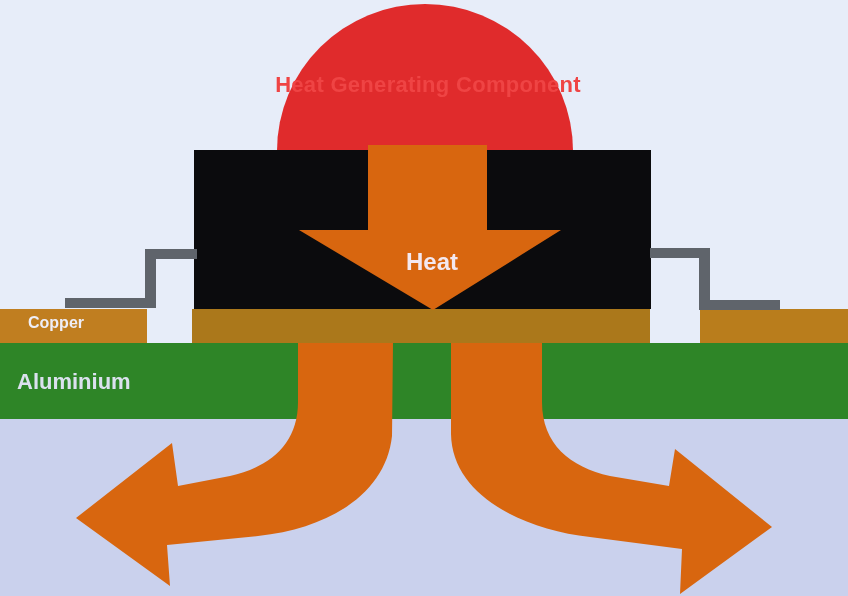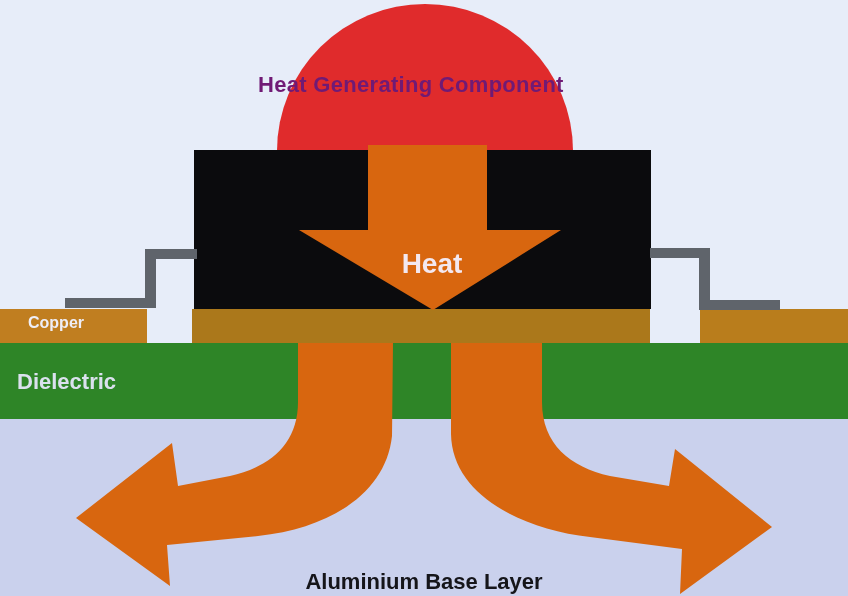--- a/index.html
+++ b/index.html
@@ -12,31 +12,31 @@
   }
   .stage svg { position: absolute; left: 0; top: 0; display: block; }
   .lbl {
     position: absolute;
     font-weight: 700;
     white-space: nowrap;
     -webkit-user-select: none;
     user-select: none;
   }
   .lbl-component {
-    left: 258px; top: 72px; width: 316px;
-    text-align: left;
+    left: 270px; top: 72px; width: 316px;
+    text-align: center;
     font-size: 22px; line-height: 1.15;
     letter-spacing: 0.3px;
-    color: #701a75;
+    color: #ef4444;
     white-space: normal;
   }
   .lbl-heat {
     left: 382px; top: 248px; width: 100px;
     text-align: center;
-    font-size: 28px;
+    font-size: 24px;
     color: #f3e8f0;
   }
   .lbl-copper {
     left: 28px; top: 314px;
     font-size: 16px;
     color: #eeeef7;
   }
   .lbl-dielectric {
     left: 17px; top: 369px;
     font-size: 22px;
@@ -93,16 +93,15 @@
              C 520 529 452 494 451 434
              L 451 343 Z" fill="#D8660F"></path>
   </svg>
 
   <div class="lbl lbl-component">Heat Generating Component</div>
 
   <div class="lbl lbl-heat">Heat</div>
 
   <div class="lbl lbl-copper">Copper</div>
 
-  <div class="lbl lbl-dielectric">Dielectric</div>
+  <div class="lbl lbl-dielectric">Aluminium</div>
 
-  <div class="lbl lbl-base">Aluminium Base Layer</div>
 </div>
 
 </body></html>

